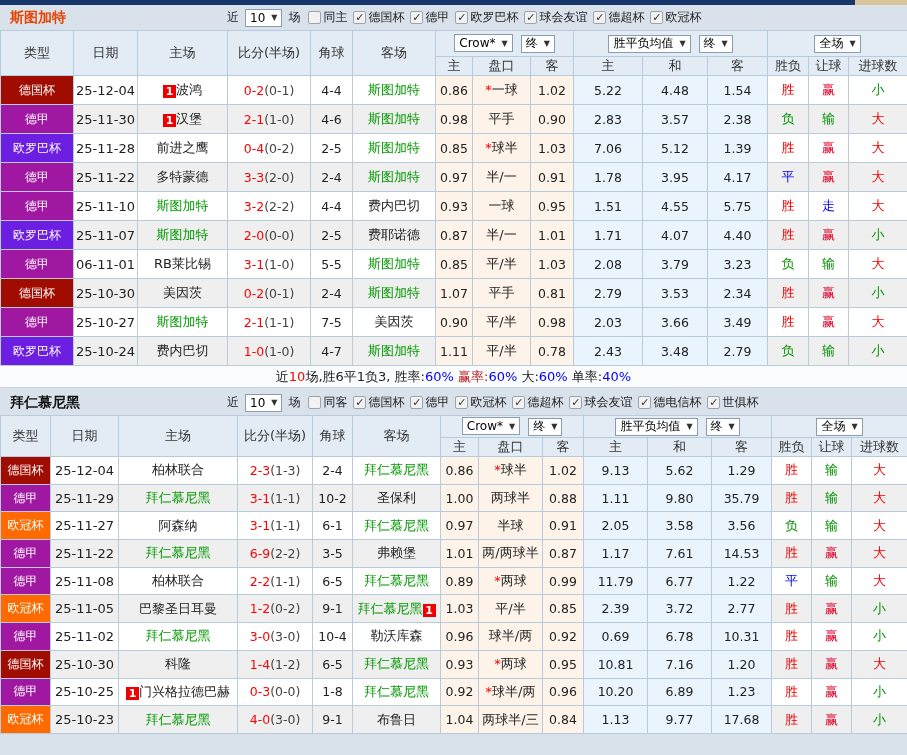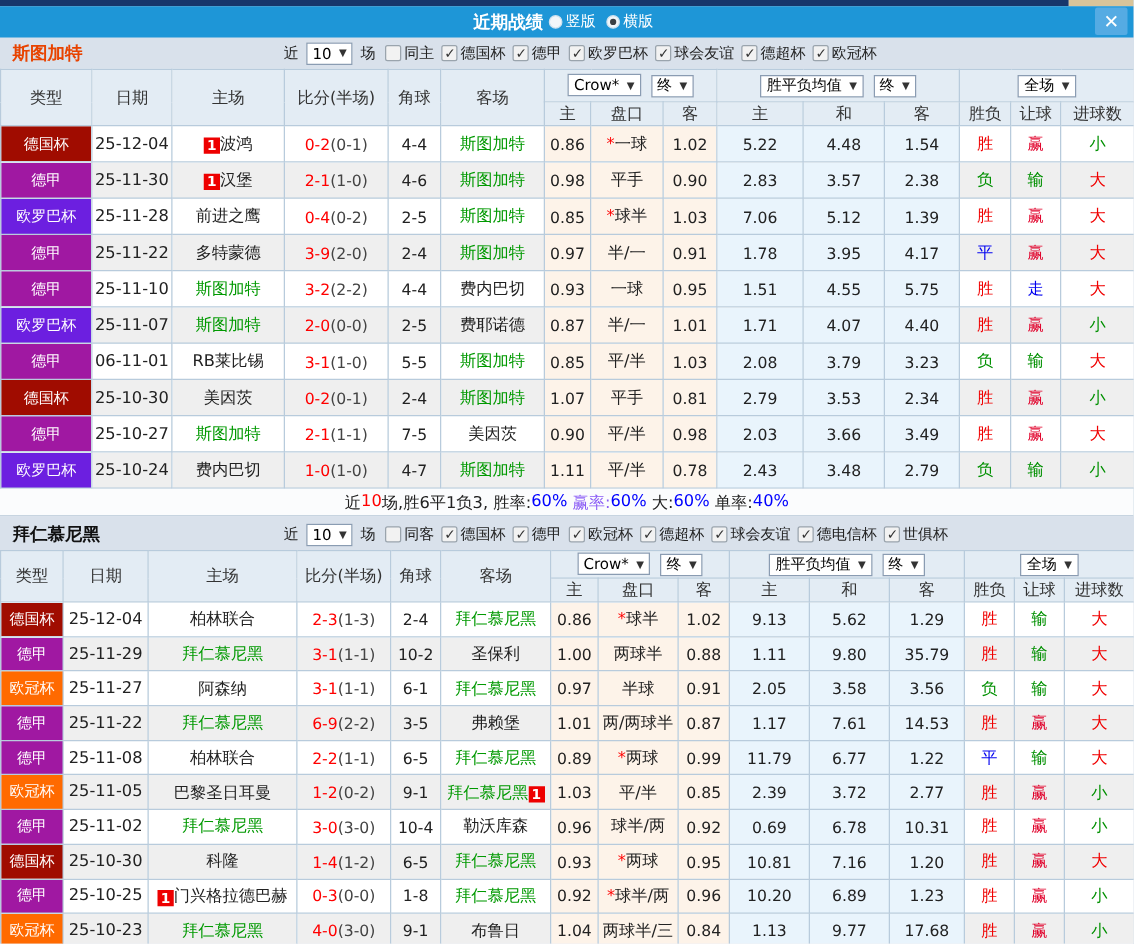--- a/index.html
+++ b/index.html
@@ -70,30 +70,20 @@
 </style>
 </head>
 <body>
 
 <div id="app">
   <div class="topstrip">
     <div class="navy"></div>
     <div class="tan"></div>
   </div>
 
-  <div class="titlebar">
-    <span class="ttl">近期战绩</span>
-    <span class="radio-grp">
-      <span class="radio"></span>
-      <span class="radio-lbl">竖版</span>
-      <span class="radio sel"></span>
-      <span class="radio-lbl">横版</span>
-    </span>
-    <span class="closebtn">✕</span>
-  </div>
 
   <div id="sections">
       <div class="sec-header">
         <span class="team-name" style="color: rgb(232, 67, 0);">斯图加特</span>
         <div class="filters">
           <span class="gap">近</span>
           <span class="mini-select">
             <span>10</span>
             <span class="car">▼</span>
           </span>
@@ -220,21 +210,21 @@
             <td class="blue num">5.12</td>
             <td class="blue num">1.39</td>
             <td class="plain" style="color: rgb(240, 0, 0);">胜</td>
             <td class="plain" style="color: rgb(225, 0, 42);">赢</td>
             <td class="plain" style="color: rgb(240, 0, 0);">大</td>
           </tr>
           <tr class="even">
             <td class="type" style="background: rgb(160, 24, 162);">德甲</td>
             <td class="plain">25-11-22</td>
             <td class="plain"><span class="teamtxt">多特蒙德</span></td>
-            <td class="plain num"><span class="score-main">3-9</span><span class="score-half">(2-0)</span></td>
+            <td class="plain num"><span class="score-main">3-3</span><span class="score-half">(2-0)</span></td>
             <td class="plain num">2-4</td>
             <td class="plain"><span class="teamtxt green" style="color: rgb(0, 153, 0);">斯图加特</span></td>
             <td class="cream num">0.97</td>
             <td class="cream">半/一</td>
             <td class="cream num">0.91</td>
             <td class="blue num">1.78</td>
             <td class="blue num">3.95</td>
             <td class="blue num">4.17</td>
             <td class="plain" style="color: rgb(0, 0, 240);">平</td>
             <td class="plain" style="color: rgb(225, 0, 42);">赢</td>
@@ -342,21 +332,21 @@
             <td class="plain" style="color: rgb(0, 144, 0);">输</td>
             <td class="plain" style="color: rgb(0, 144, 0);">小</td>
           </tr>
         </tbody>
       </table>
       <div class="summary">
         <span style="color: rgb(34, 34, 34); white-space: pre;">近</span>
         <span style="color: rgb(255, 0, 0); white-space: pre;">10</span>
         <span style="color: rgb(34, 34, 34); white-space: pre;">场,胜6平1负3, 胜率:</span>
         <span style="color: rgb(0, 0, 255); white-space: pre;">60%</span>
-        <span style="color: #8b5cf6; white-space: pre;"> 赢率:</span>
+        <span style="color: #b91c1c; white-space: pre;"> 赢率:</span>
         <span style="color: rgb(0, 0, 255); white-space: pre;">60%</span>
         <span style="color: rgb(34, 34, 34); white-space: pre;"> 大:</span>
         <span style="color: rgb(0, 0, 255); white-space: pre;">60%</span>
         <span style="color: rgb(34, 34, 34); white-space: pre;"> 单率:</span>
         <span style="color: rgb(0, 0, 255); white-space: pre;">40%</span>
       </div>
       <div class="spacer2"></div>
       <div class="sec-header">
         <span class="team-name" style="color: rgb(17, 17, 17);">拜仁慕尼黑</span>
         <div class="filters">

